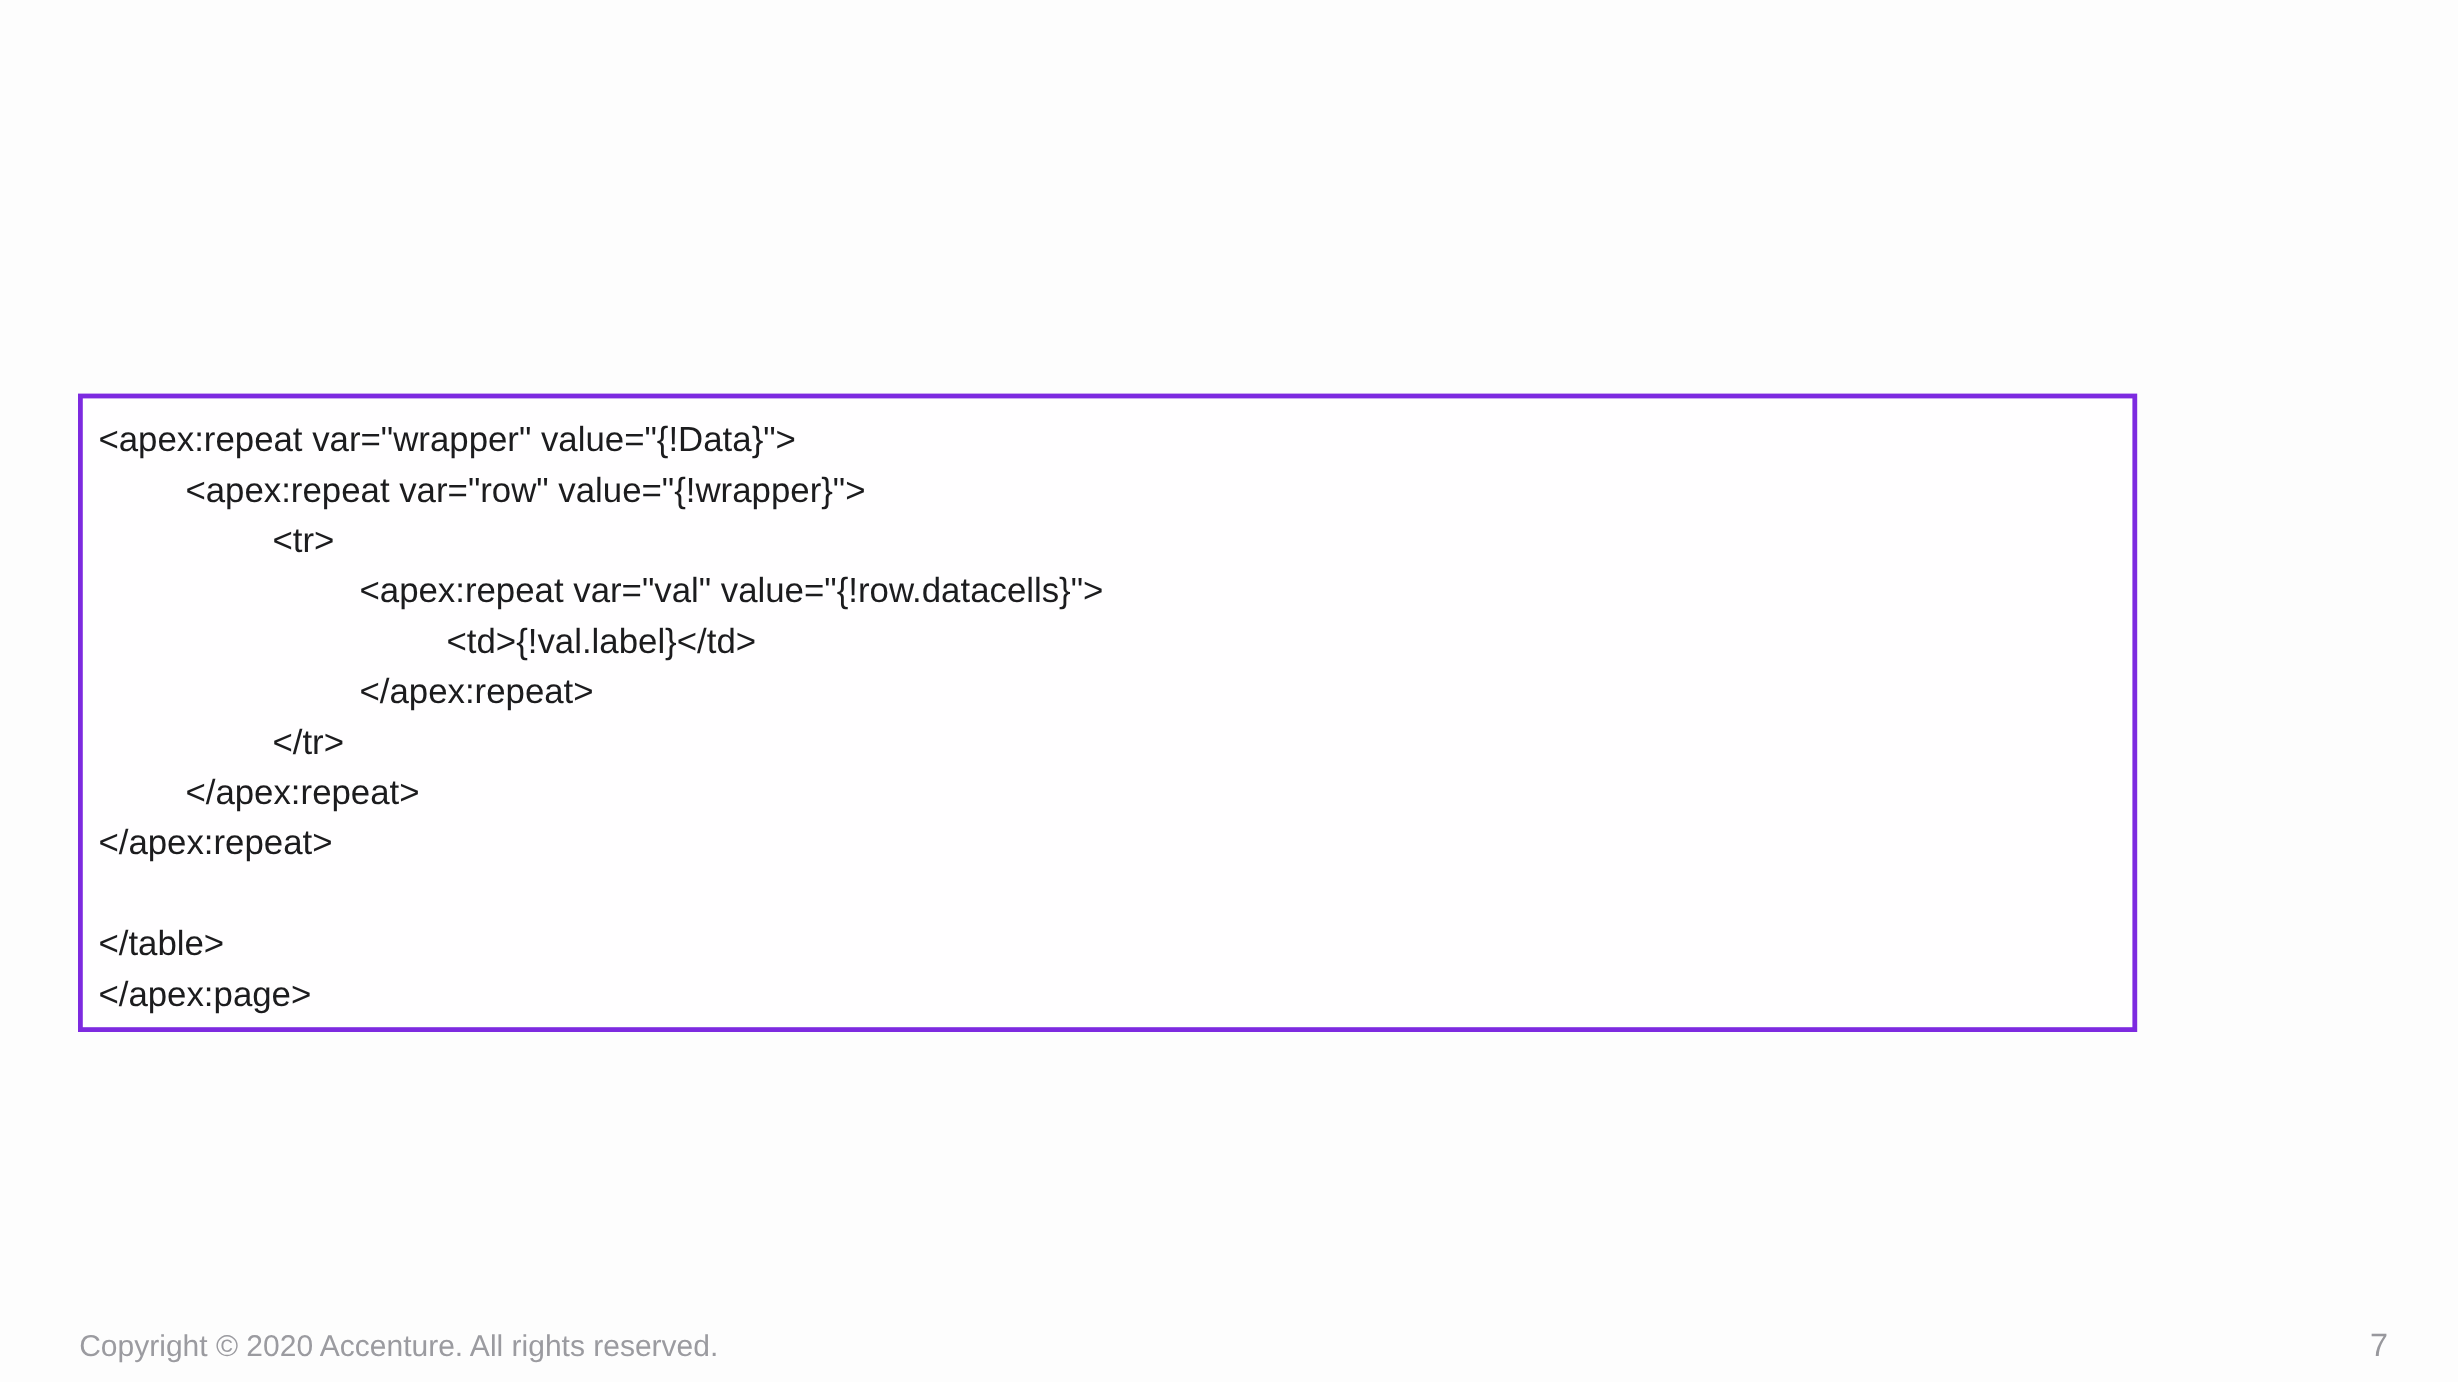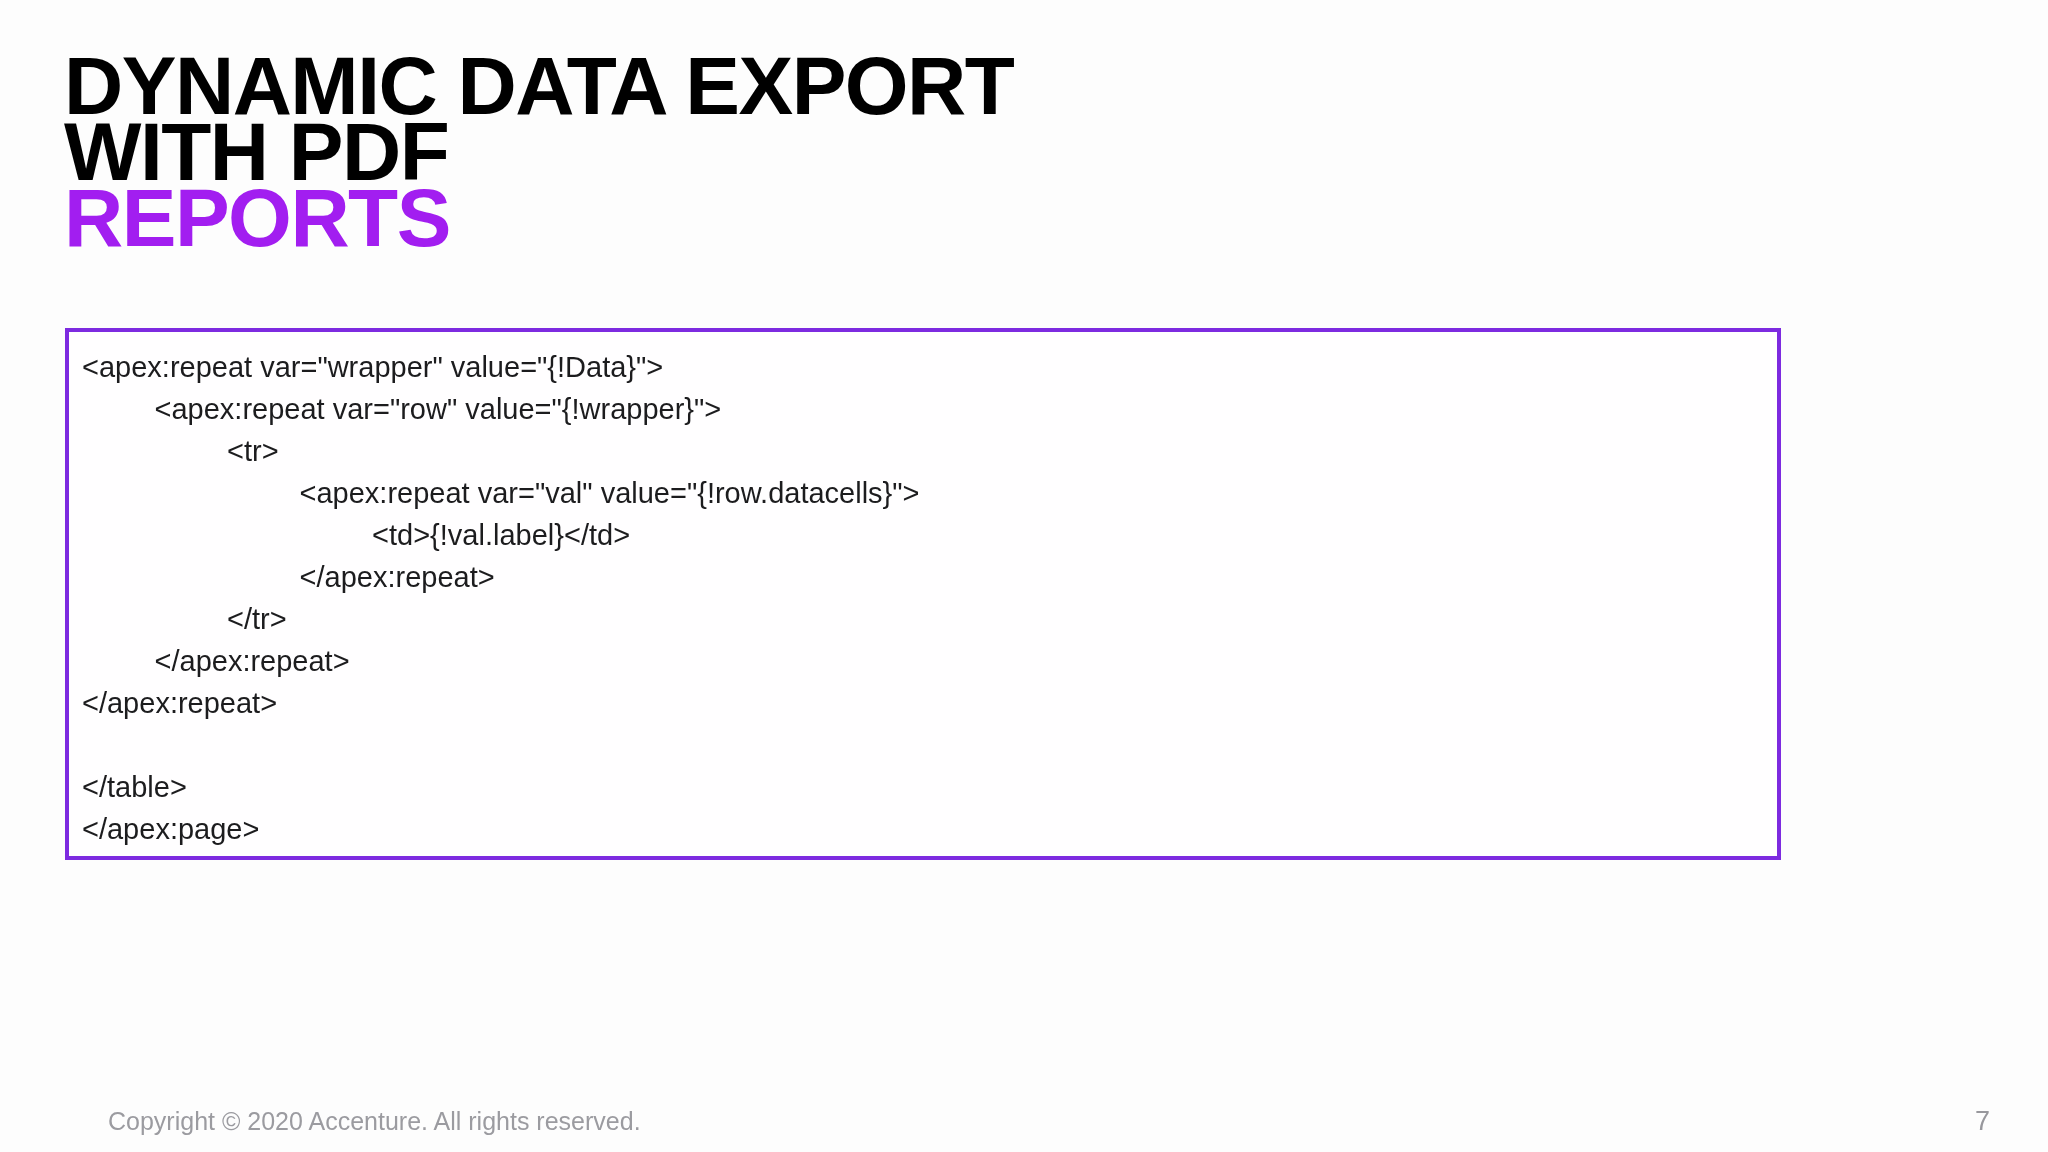--- a/index.html
+++ b/index.html
@@ -46,34 +46,28 @@
   }
 
   .footer {
     position: absolute;
     left: 66px; right: 58px; top: 1106px;
     display: flex;
     justify-content: space-between;
     align-items: baseline;
     color: #9B9BA0;
     font-size: 25px;
-    margin-left: 42px;
   }
   .footer .page-number { font-size: 27px; color: #98989D; }
 </style>
 </head>
 <body>
 
 <div class="slide">
 
-  <h1 class="title">
-    <span class="line">DYNAMIC DATA EXPORT</span>
-    <span class="line">WITH PDF</span>
-    <span class="line accent">REPORTS</span>
-  </h1>
 
   <div class="code-box">
     <pre class="code">&lt;apex:repeat var="wrapper" value="{!Data}"&gt;
 	&lt;apex:repeat var="row" value="{!wrapper}"&gt;
 		&lt;tr&gt;
 			&lt;apex:repeat var="val" value="{!row.datacells}"&gt;
 				&lt;td&gt;{!val.label}&lt;/td&gt;
 			&lt;/apex:repeat&gt;
 		&lt;/tr&gt;
 	&lt;/apex:repeat&gt;

